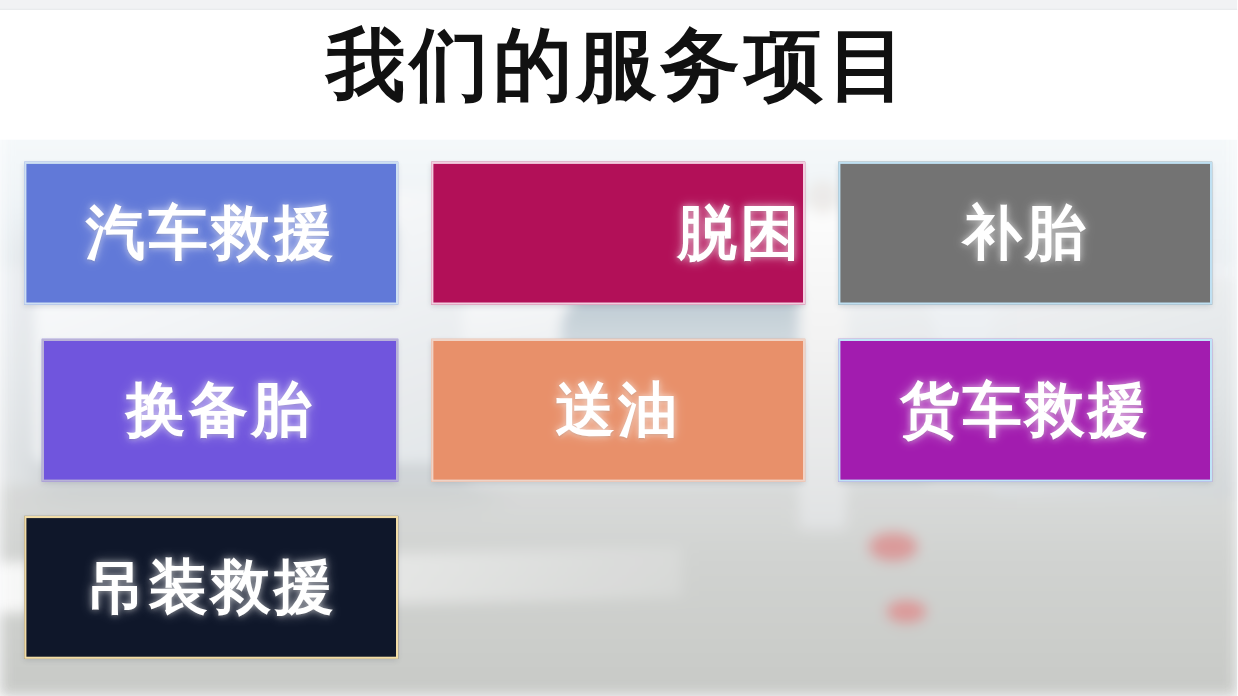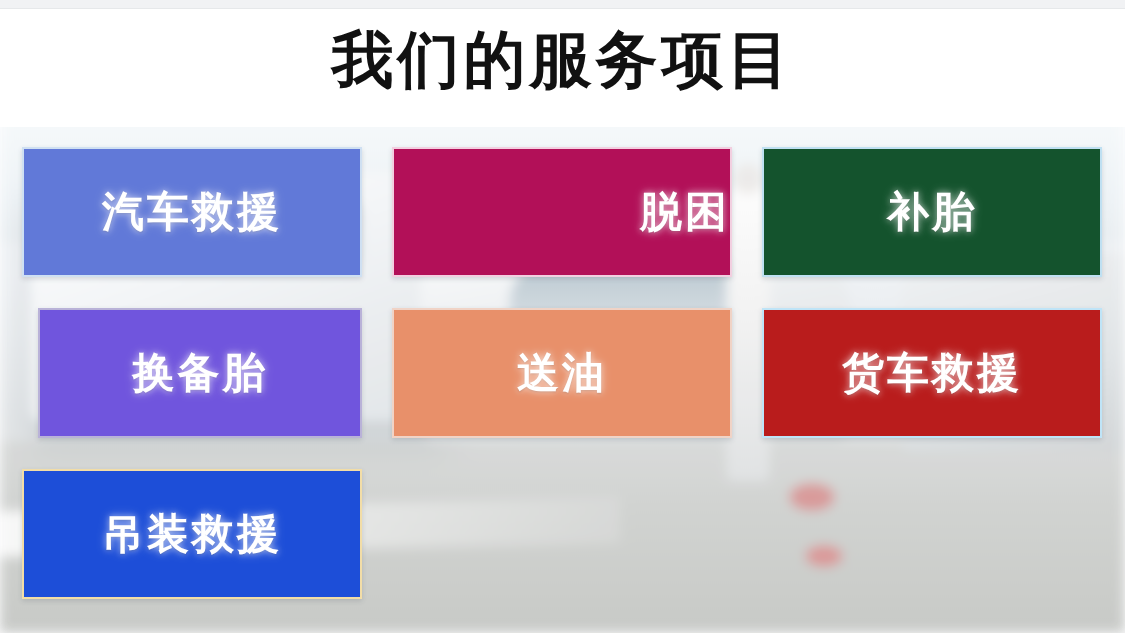--- a/index.html
+++ b/index.html
@@ -175,21 +175,21 @@
     background: #ffffff;
   }
 
   
   .title {
     position: absolute;
     left: 0;
     top: 24px;
     width: 1125px;
     text-align: center;
-    font-size: 62px;
+    font-size: 72px;
     line-height: 72px;
     font-weight: bold;
     letter-spacing: 4px;
     color: #111111;
     white-space: nowrap;
   }
 
   
   .grid {
     position: absolute;
@@ -206,21 +206,21 @@
 
   .tile {
     position: relative;
     display: flex;
     align-items: center;
     justify-content: center;
     box-shadow: 0 2px 5px rgba(60,70,90,0.18);
   }
   .tile-label {
     color: #ffffff;
-    font-size: 42px;
+    font-size: 54px;
     line-height: 46px;
     font-weight: bold;
     letter-spacing: 3px;
     white-space: nowrap;
     text-shadow:
       0 0 6px rgba(255,255,255,0.55),
       0 0 12px rgba(255,255,255,0.35),
       0 1px 2px rgba(0,0,0,0.18);
   }
 </style>
@@ -251,30 +251,30 @@
 
   <div class="title" style="color: rgb(17, 17, 17);">我们的服务项目</div>
 
   <div class="grid">
     <div class="tile" style="background: rgb(97, 121, 216); border: 2px solid rgb(207, 224, 242);">
       <span class="tile-label">汽车救援</span>
     </div>
     <div class="tile" style="background: rgb(178, 16, 88); border: 2px solid rgb(242, 207, 224); justify-content: flex-end;">
       <span class="tile-label">脱困</span>
     </div>
-    <div class="tile" style="background: #14532d; border: 2px solid rgb(191, 224, 242);">
+    <div class="tile" style="background: #737373; border: 2px solid rgb(191, 224, 242);">
       <span class="tile-label">补胎</span>
     </div>
     <div class="tile" style="background: rgb(112, 85, 221); border: 2px solid rgb(185, 178, 216); margin-left: 16px;">
       <span class="tile-label">换备胎</span>
     </div>
     <div class="tile" style="background: rgb(232, 144, 106); border: 2px solid rgb(240, 211, 198);">
       <span class="tile-label">送油</span>
     </div>
-    <div class="tile" style="background: #b91c1c; border: 2px solid rgb(191, 228, 247);">
+    <div class="tile" style="background: #a21caf; border: 2px solid rgb(191, 228, 247);">
       <span class="tile-label">货车救援</span>
     </div>
-    <div class="tile" style="background: #1d4ed8; border: 2px solid rgb(242, 221, 167);">
+    <div class="tile" style="background: #0f172a; border: 2px solid rgb(242, 221, 167);">
       <span class="tile-label">吊装救援</span>
     </div>
   </div>
 
 </div>
 
 </body></html>

